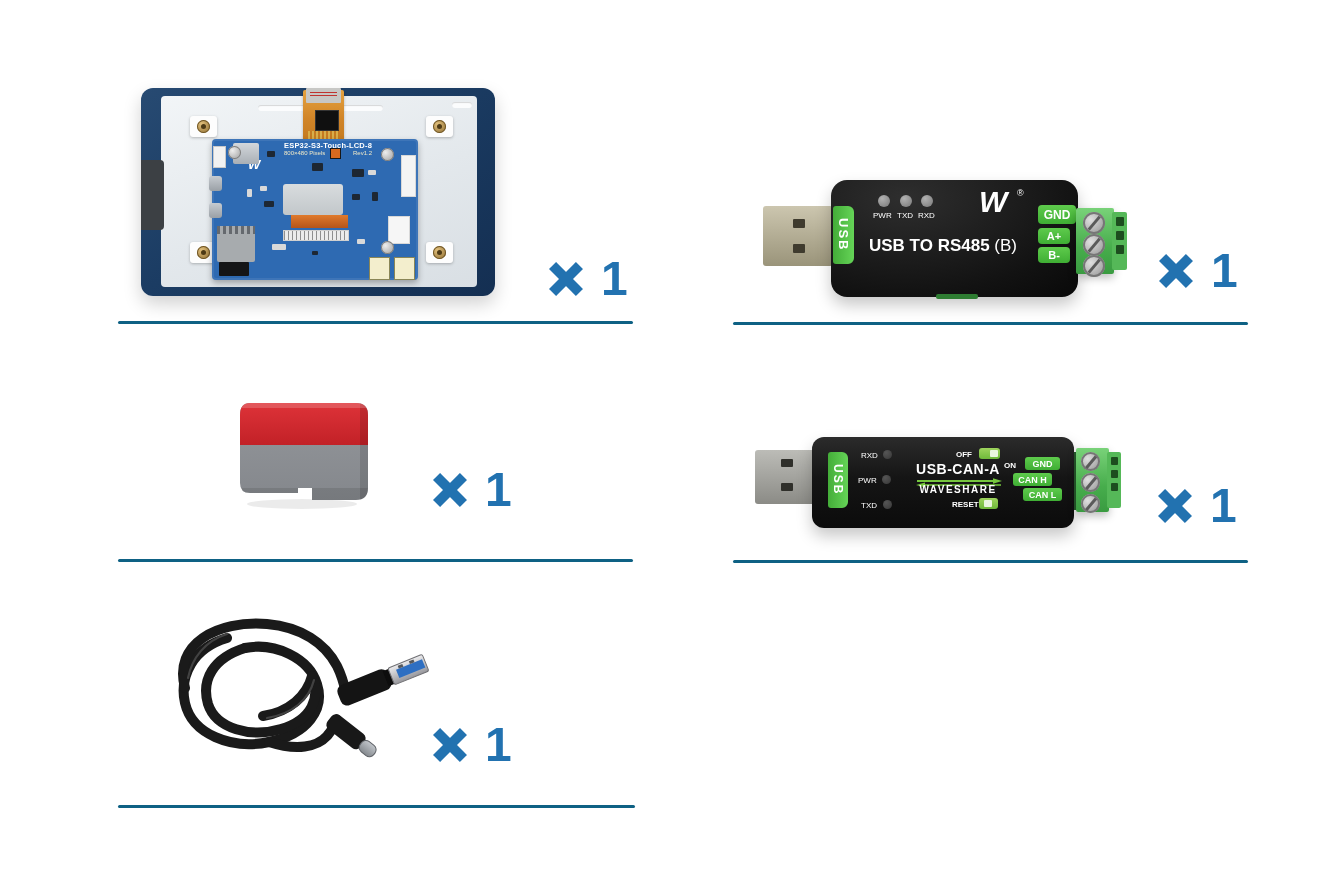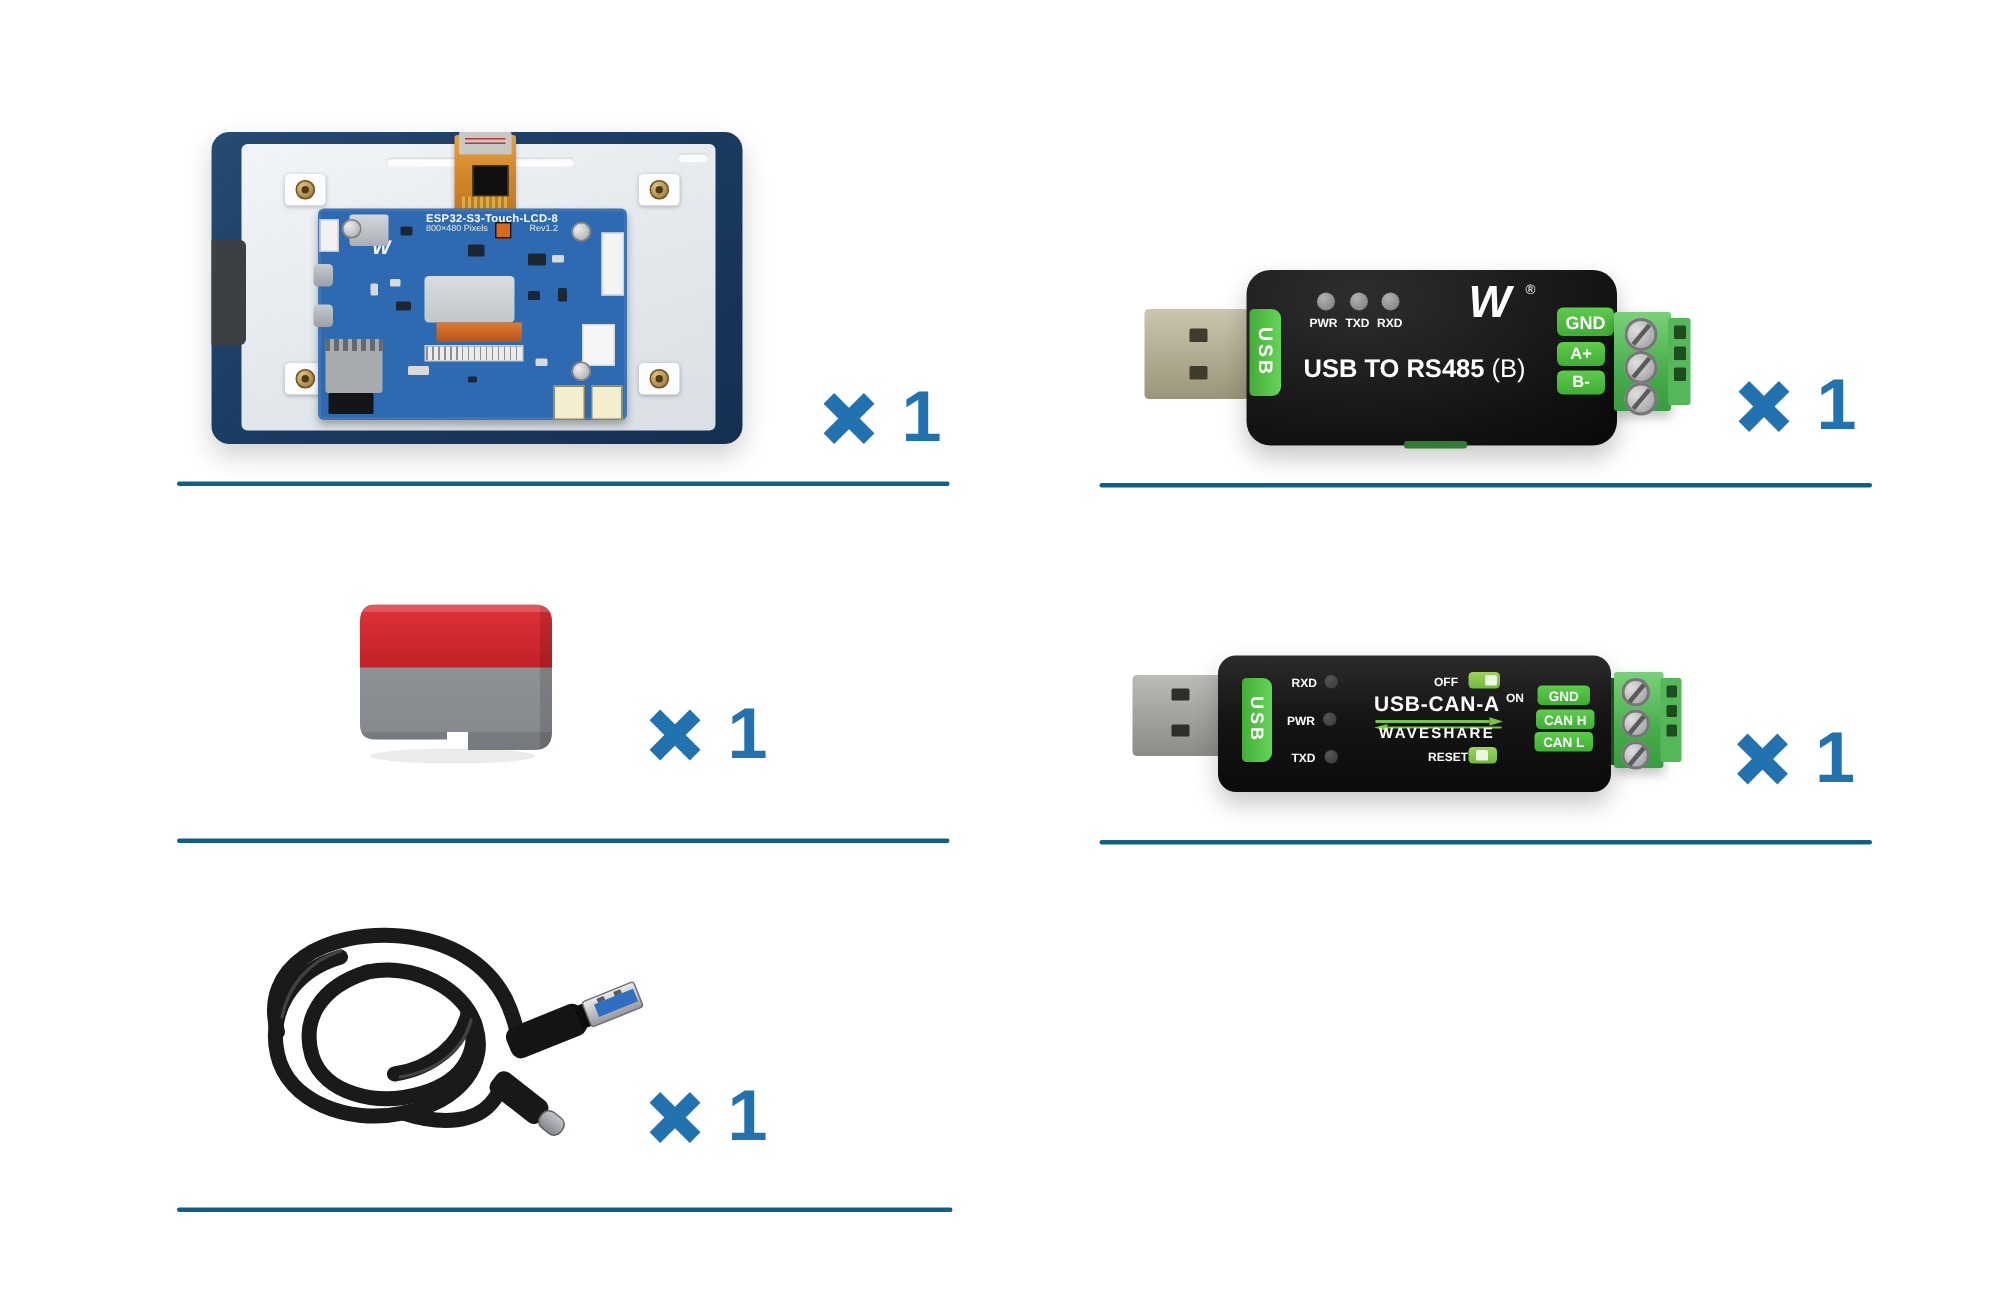--- a/index.html
+++ b/index.html
@@ -98,21 +98,21 @@
   .term .tscrew{position:absolute;border-radius:50%;background:radial-gradient(circle at 35% 35%,#e0e0e0,#8c8c8c);box-shadow:inset 0 0 0 2px #767676;}
   .term .tscrew::after{content:"";position:absolute;left:50%;top:50%;width:2.5px;height:78%;background:#5a5a5a;transform:translate(-50%,-50%) rotate(40deg);}
 
   
   #rs-usb{left:763px;top:206px;width:70px;height:60px;background:linear-gradient(180deg,#ccc6af,#9a947a);}
   #rs-usb .hole{width:12px;height:9px;}
   #rs-body{left:831px;top:180px;width:247px;height:117px;border-radius:16px;
       background:radial-gradient(130% 150% at 30% 15%,#2e2e2e 0%,#121212 55%,#000 100%);}
   #rs-tab{left:2px;top:26px;width:21px;height:58px;}
   .led{position:absolute;width:12px;height:12px;border-radius:50%;background:radial-gradient(circle at 35% 30%,#b2b2b2,#787878);}
-  .led-label{position:absolute;font-size:8px;font-weight:bold;color:#fff;}
+  .led-label{position:absolute;font-size:8px;font-weight:normal;color:#fff;}
   #rs-logo{position:absolute;left:148px;top:6px;color:#fff;font-size:30px;font-weight:bold;font-style:italic;line-height:32px;}
   #rs-logo-reg{position:absolute;left:186px;top:8px;color:#fff;font-size:9px;}
   #rs-title{position:absolute;left:38px;top:56px;width:190px;color:#fff;font-size:17px;white-space:nowrap;}
   #rs-title .tm{font-weight:bold;} #rs-title .ts{font-weight:normal;}
   #rs-sliver{left:936px;top:294px;width:42px;height:5px;background:#2e7d32;border-radius:2px;}
   #rs-term{left:1076px;top:203px;width:52px;height:76px;}
   #rs-term .tbody{left:0;top:5px;width:38px;height:66px;}
   #rs-term .tside{left:36px;top:9px;width:15px;height:58px;}
   #rs-term .tscrew{left:7px;width:22px;height:22px;}
 
@@ -303,21 +303,21 @@
         <path d="M10,4.6 L1,7 L10,9.4 Z" fill="#76c63e"></path>
       </svg>
       <div id="can-brand">WAVESHARE</div>
 
       <div class="sw-label" style="left:140px;top:63px">RESET</div>
       <div class="sw" style="left:167px;top:61px;width:19px;height:11px">
         <div class="knob" style="left:5px"></div>
       </div>
 
       <div class="pin-label" style="left:213px;top:20px;width:35px;height:13px;font-size:9px;border-radius:3px">GND</div>
-      <div class="pin-label" style="left:212px;top:36px;width:39px;height:13px;font-size:9px;border-radius:3px">CAN H</div>
+      <div class="pin-label" style="left:201px;top:36px;width:39px;height:13px;font-size:9px;border-radius:3px">CAN H</div>
       <div class="pin-label" style="left:211px;top:51px;width:39px;height:13px;font-size:9px;border-radius:3px">CAN L</div>
     </div>
     <div class="term" id="can-term">
       <div class="tbody"></div>
       <div class="tside">
         <div class="tslot"></div>
         <div class="tslot"></div>
         <div class="tslot"></div>
       </div>
       <div class="tscrew" style="top:7px"></div>

